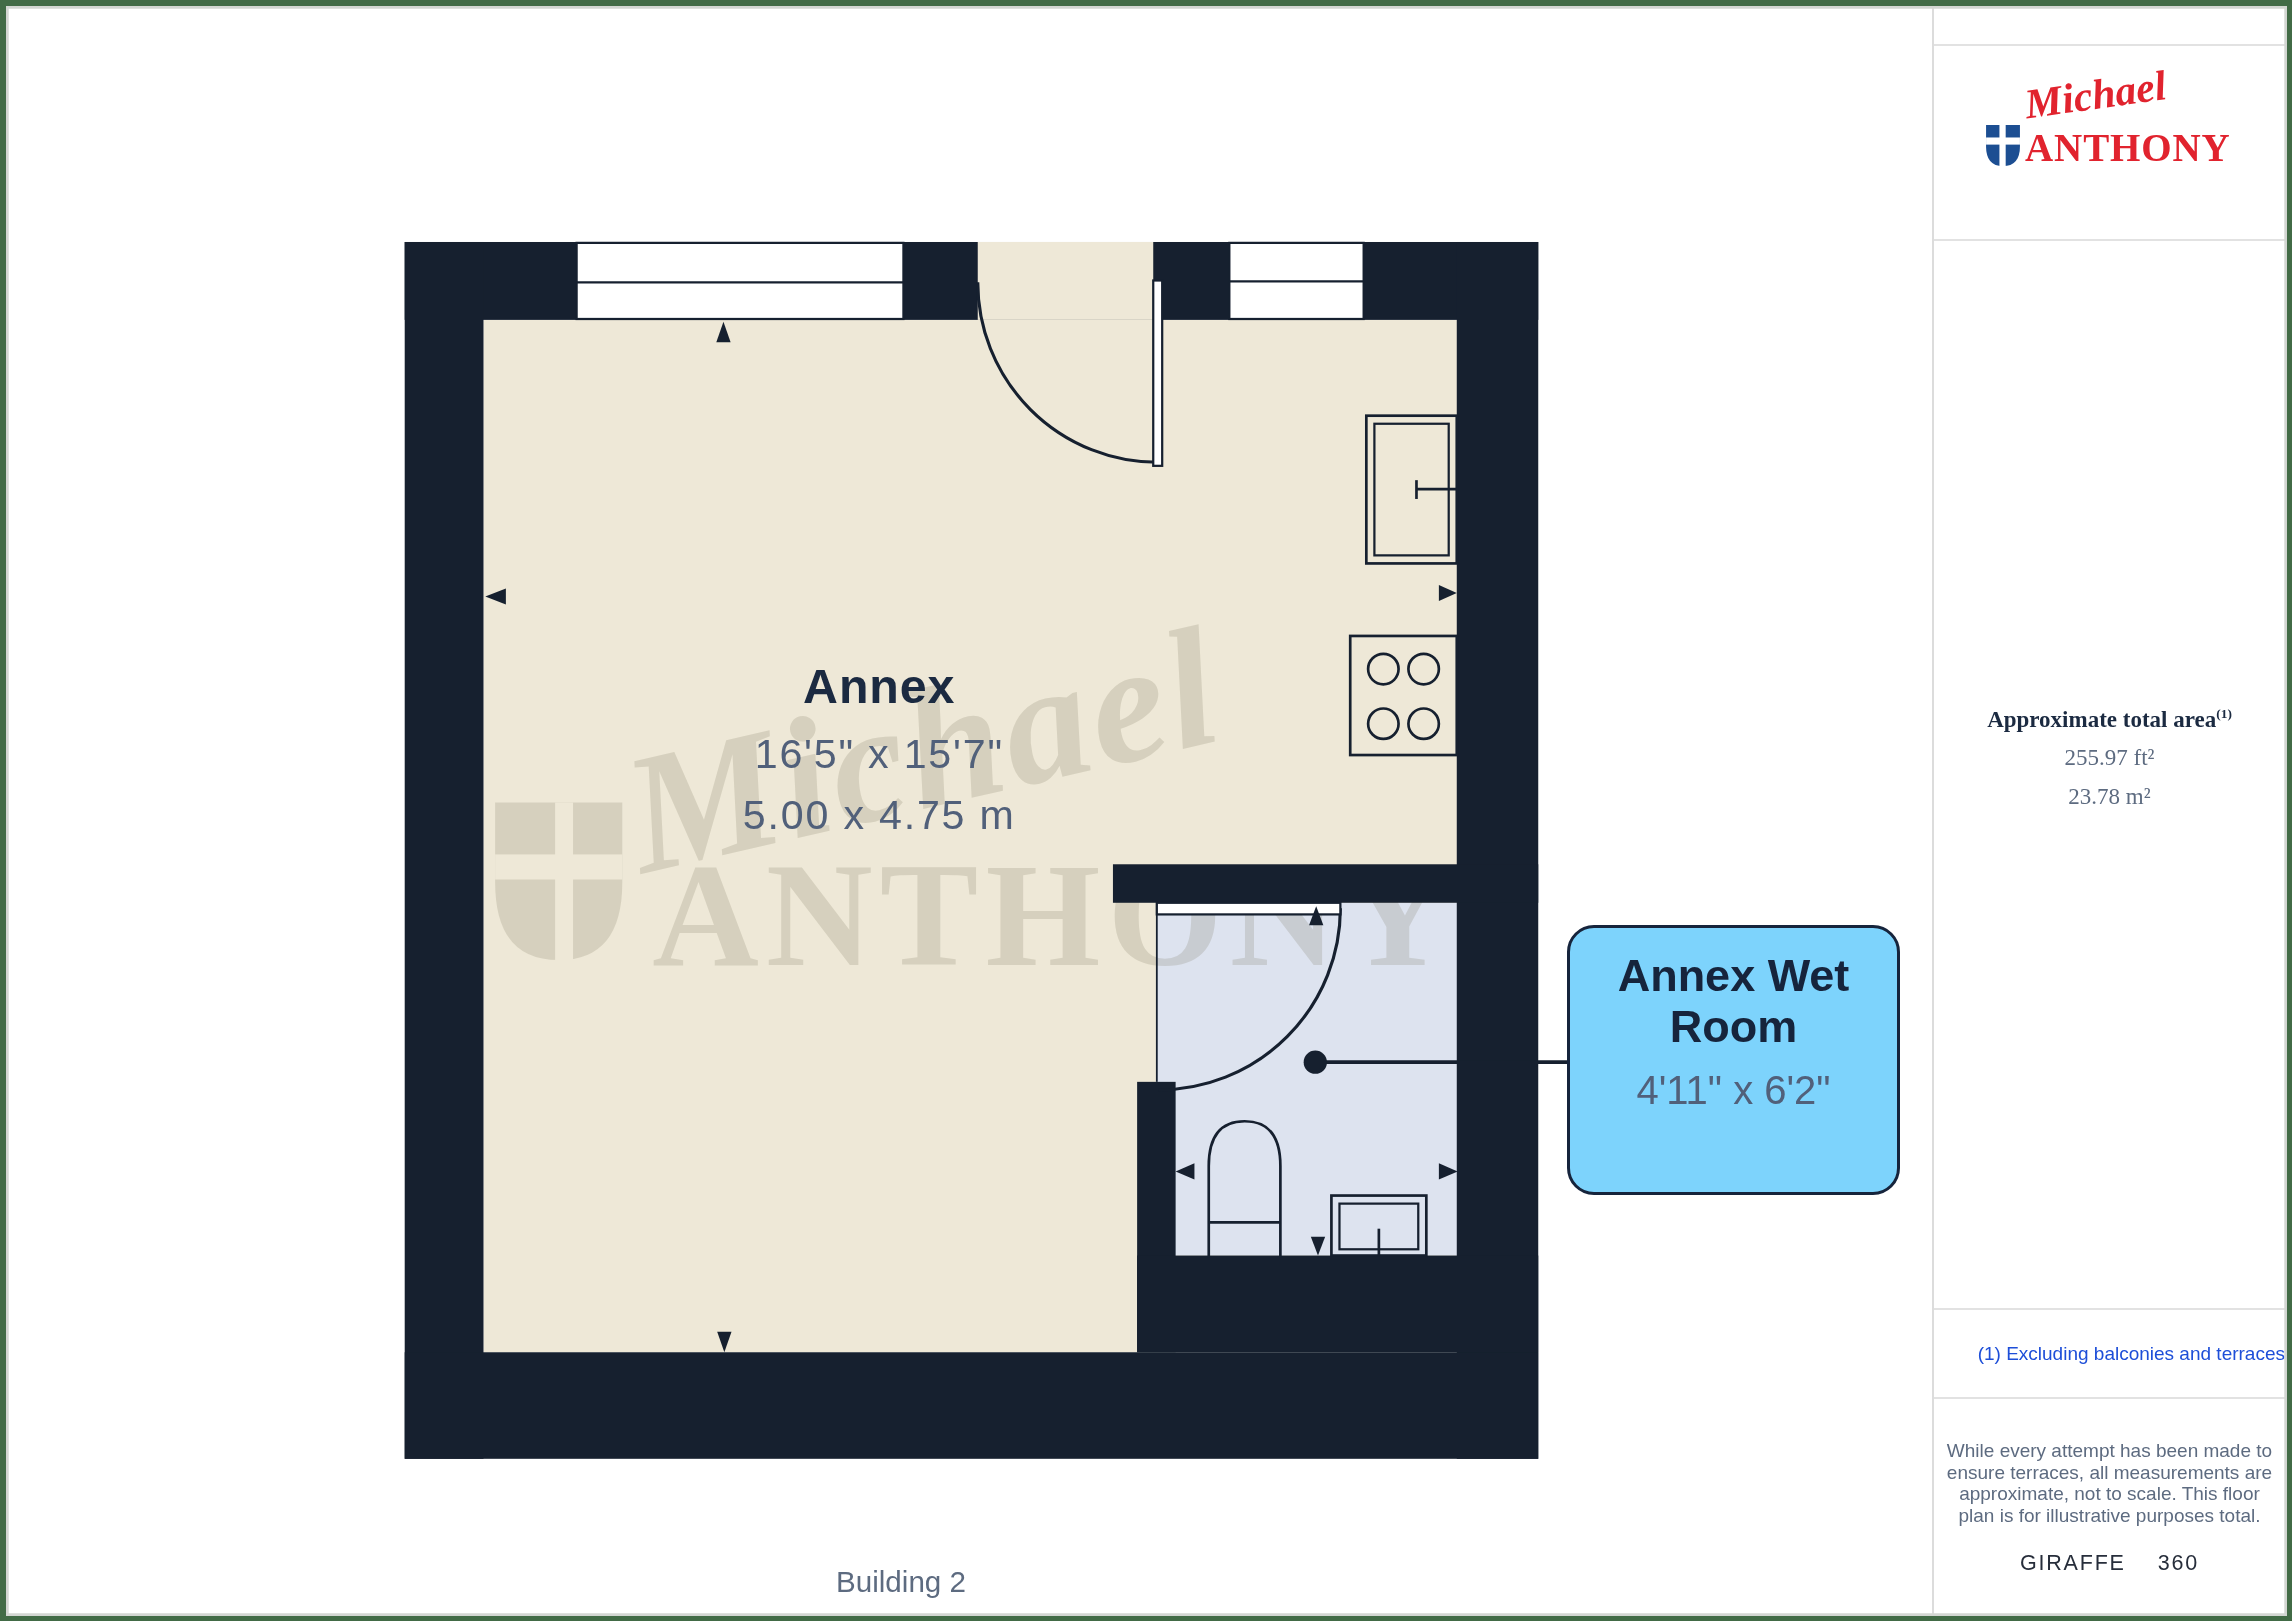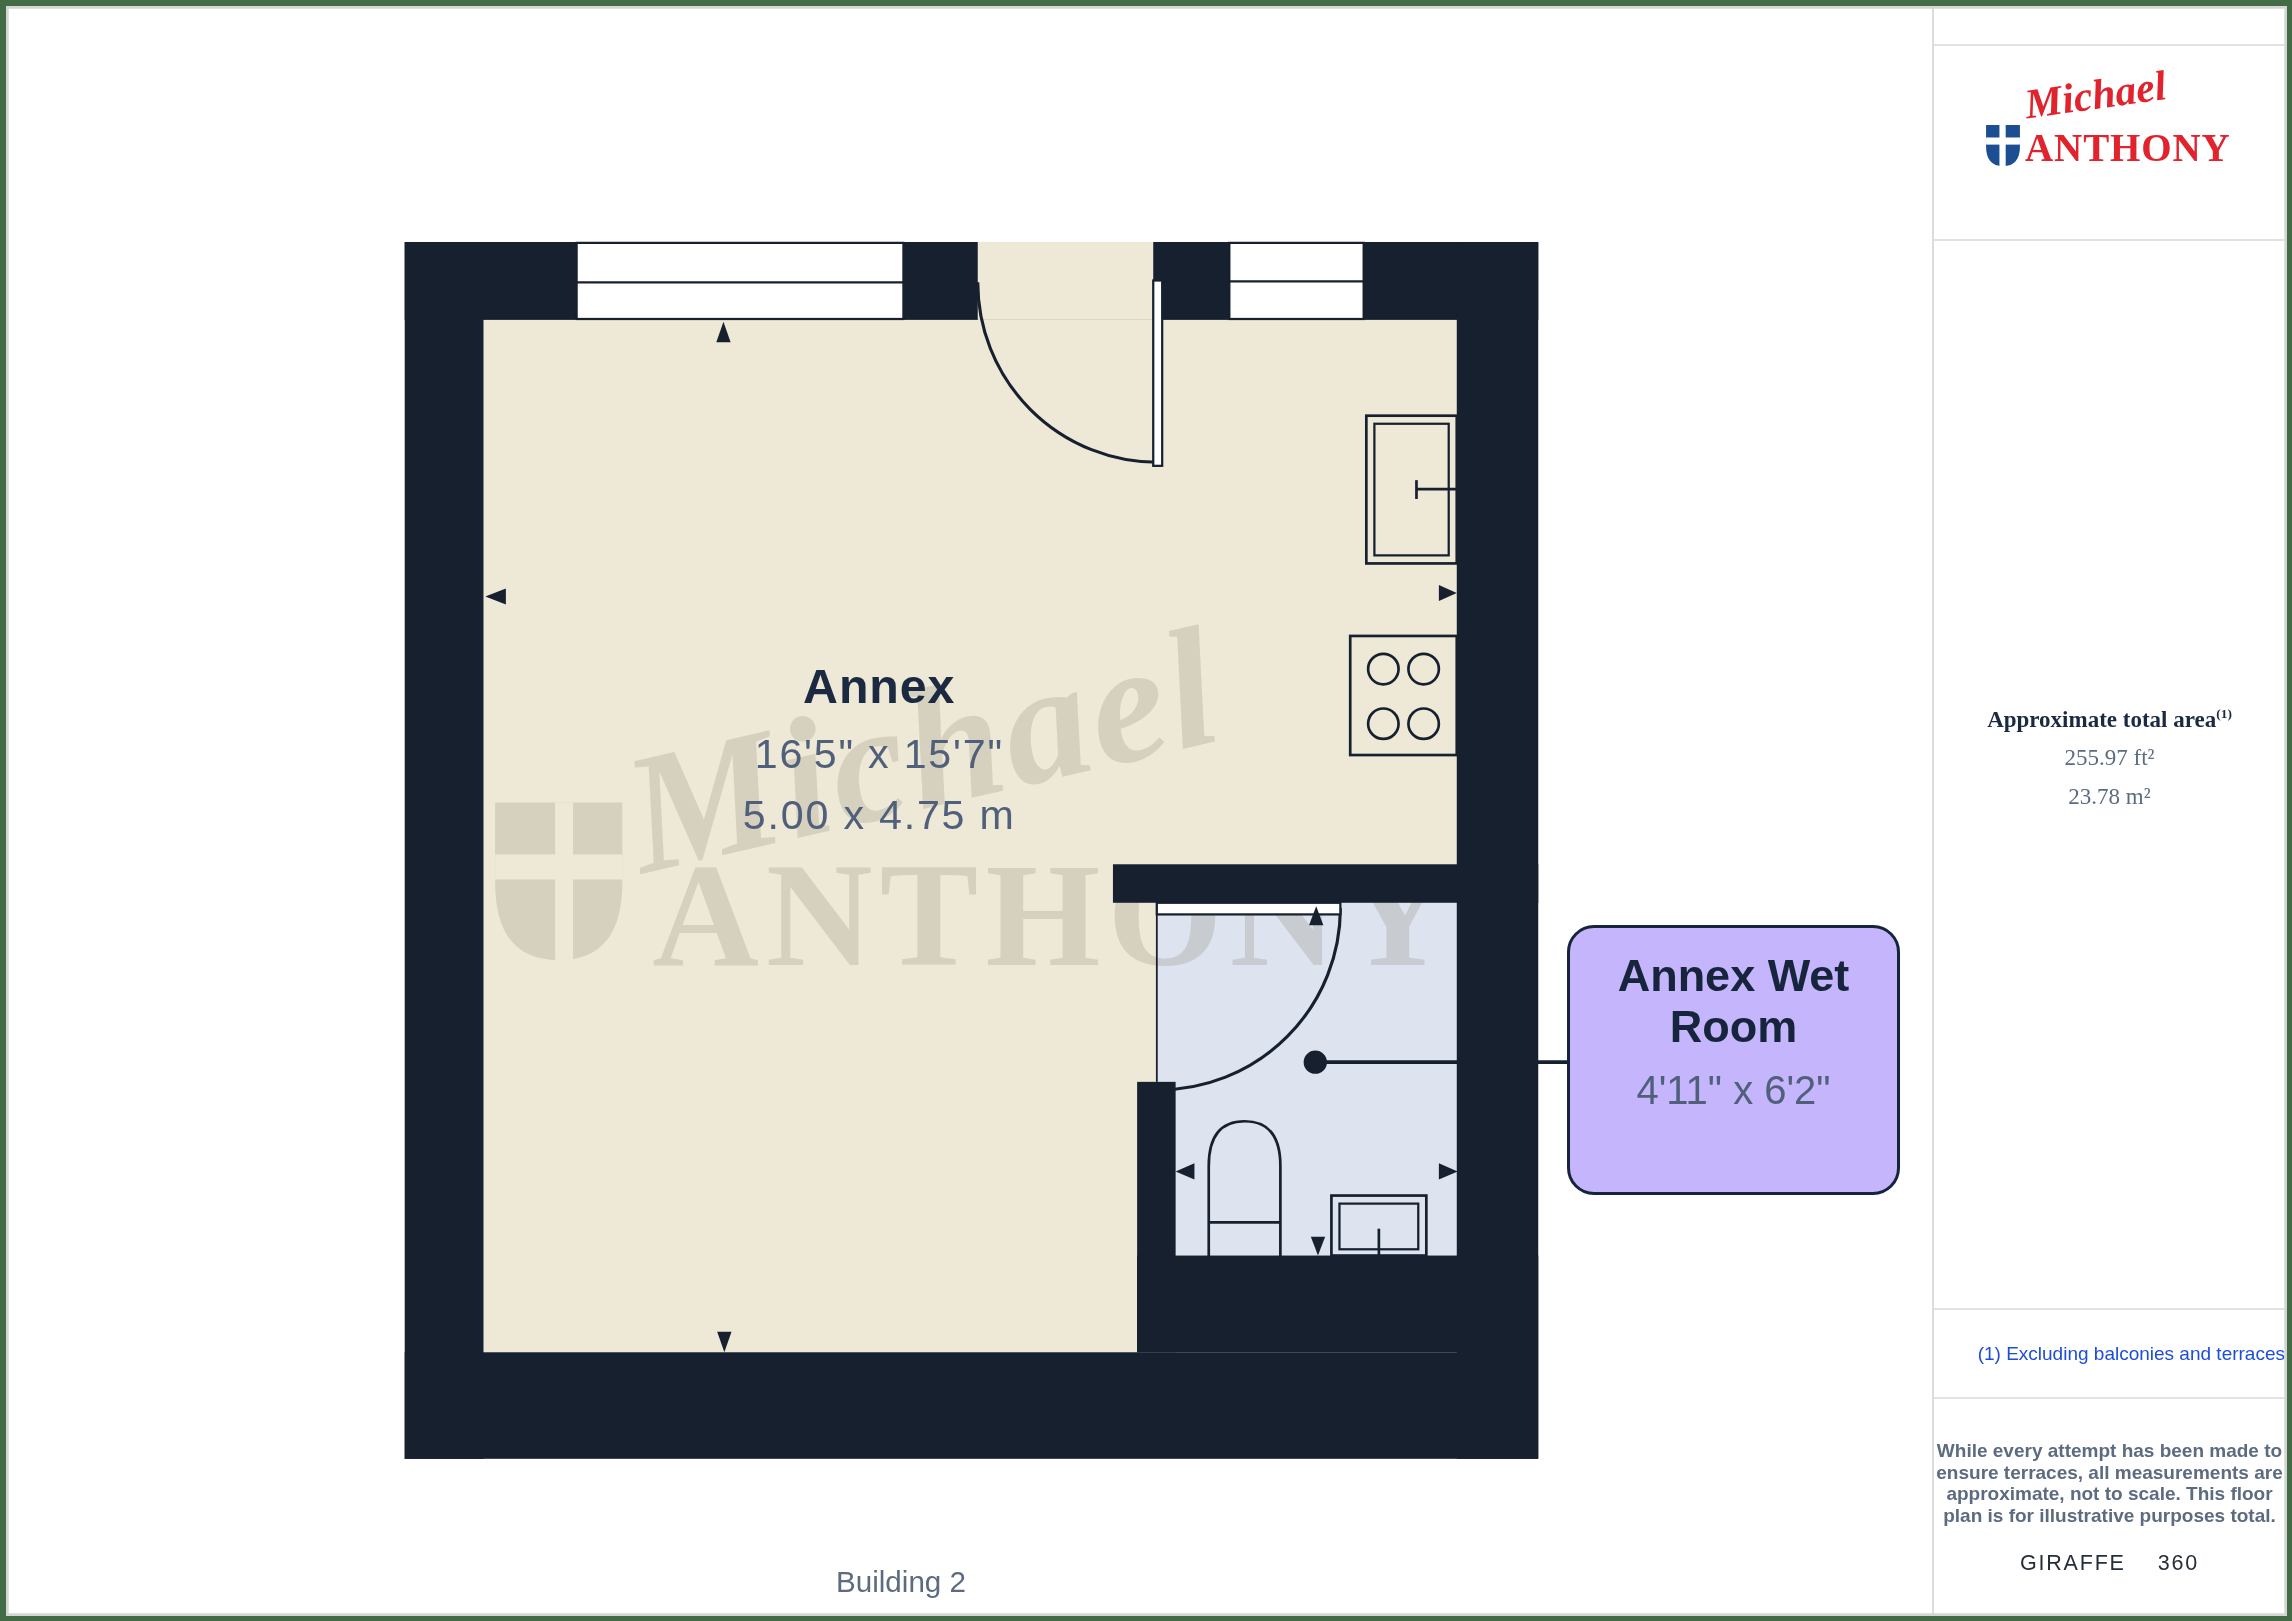--- a/index.html
+++ b/index.html
@@ -4,21 +4,21 @@
 <style>
   html,body{margin:0;padding:0;background:#ffffff;}
   body{width:2293px;height:1622px;position:relative;overflow:hidden;
        font-family:"Liberation Sans", sans-serif;}
   .frame-border{position:absolute;inset:0;border:6.3px solid #426b46;
        box-shadow:inset 0 0 0 2.7px #d3d6d2;pointer-events:none;z-index:50;}
   .plan-svg{position:absolute;left:0;top:0;z-index:1;}
 
   
   .callout{position:absolute;left:1567px;top:925px;width:333px;height:270px;
-       background:#c4b5fd;border:3.6px solid #16243c;border-radius:27px;
+       background:#7dd3fc;border:3.6px solid #16243c;border-radius:27px;
        box-sizing:border-box;z-index:10;text-align:center;}
   .callout-title{margin:21.5px auto 0;width:269px;font-size:45px;font-weight:bold;
        color:#16243c;line-height:51px;}
   .callout-dims{margin-top:10.7px;font-size:40px;color:#51607a;line-height:56px;}
 
   
   .building-label{position:absolute;left:836px;top:1565px;width:269px;
        text-align:left;font-size:29.6px;color:#5d6b80;z-index:5;}
 
   
@@ -34,21 +34,21 @@
   .logo-name{position:absolute;left:91px;top:71px;width:215px;
        font-family:"Liberation Serif", serif;font-weight:bold;font-size:39px;
        letter-spacing:0.9px;color:#e1232e;}
   .sb-area{position:absolute;left:1934px;top:706px;width:351px;text-align:center;z-index:6;font-family:Liberation Serif, serif;}
   .sb-area-title{font-size:23px;font-weight:bold;color:#1b2a41;}
   .sb-area-title sup{font-size:13.4px;}
   .sb-area-val{font-size:23px;color:#5d6b80;margin-top:12.5px;}
   .sb-note{position:absolute;left:1934px;top:1343px;width:351px;text-align:right;
        font-size:19px;color:#1d4ed8;z-index:6;}
   .sb-disclaimer{position:absolute;left:1934px;top:1440px;width:351px;
-       text-align:center;font-size:19px;color:#5d6b80;line-height:21.5px;z-index:6;font-weight:bold;}
+       text-align:center;font-size:19px;color:#5d6b80;line-height:21.5px;z-index:6;}
   .sb-giraffe{position:absolute;left:1934px;top:1551px;width:351px;text-align:center;
        font-size:21.5px;color:#272e3b;letter-spacing:1.8px;z-index:6;}
   .sb-giraffe .g360{font-weight:normal;margin-left:32px;}
 </style>
 </head>
 <body>
 
 <svg class="plan-svg" width="1934" height="1622" viewBox="0 0 2160 1811">
 
   <rect x="540" y="357" width="1088" height="1153" fill="#eee8d7"></rect>

